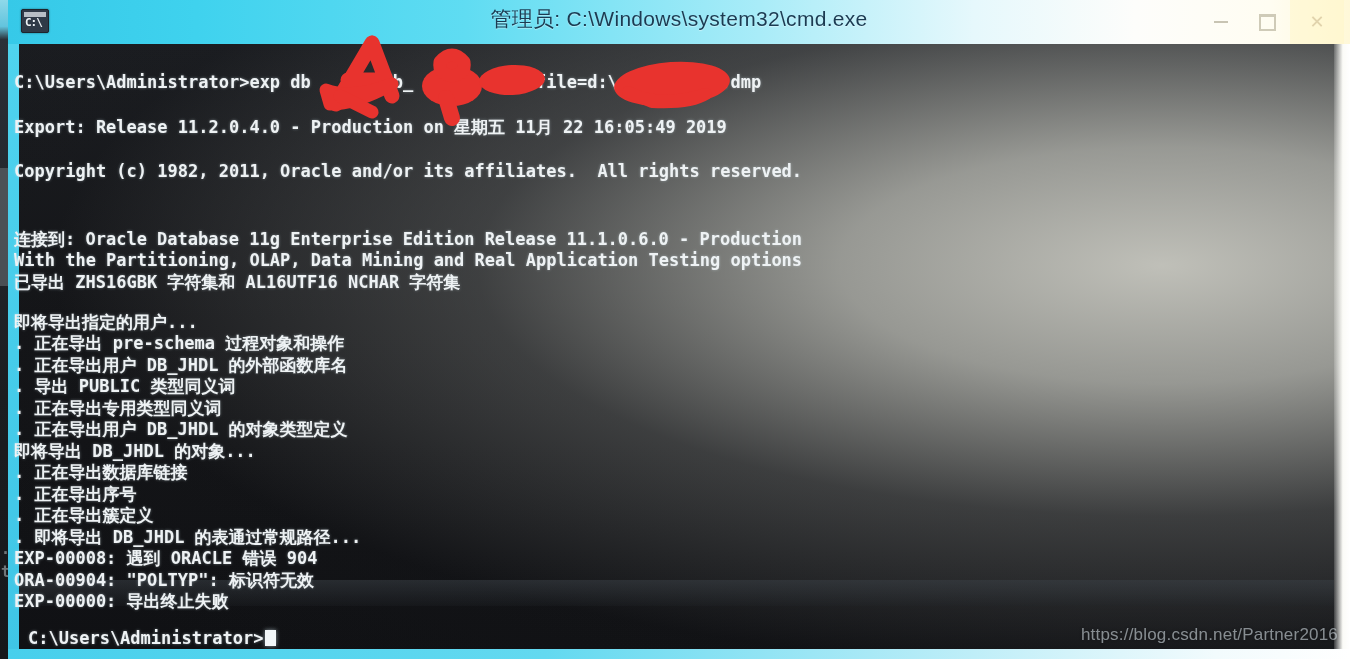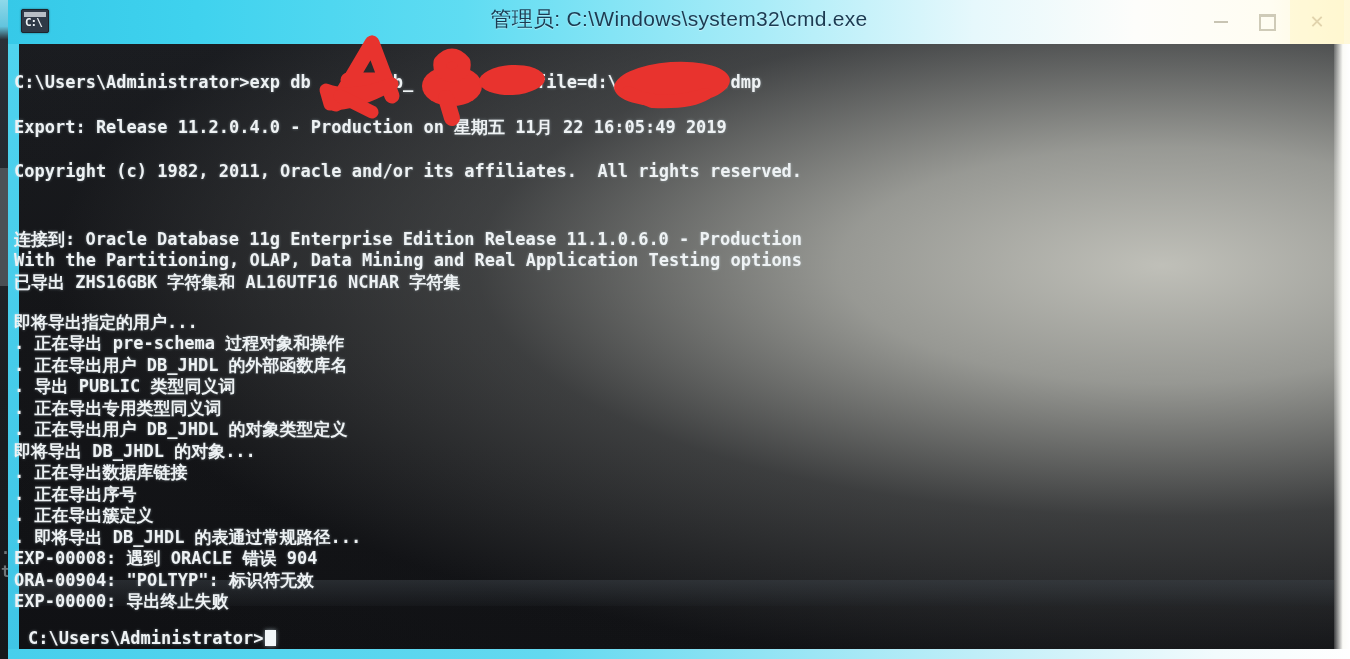--- a/index.html
+++ b/index.html
@@ -152,15 +152,16 @@
           <path d="M340 96 L372 112" stroke="#e8332e" stroke-width="13" fill="none"></path>
           <ellipse cx="452" cy="86" rx="30" ry="20" fill="#e8332e"></ellipse>
           <path d="M440 62 Q452 48 464 62 Q466 74 452 76 Q438 74 440 62 Z" stroke="#e8332e" stroke-width="13" fill="#e8332e"></path>
           <path d="M446 98 L452 118" stroke="#e8332e" stroke-width="16" fill="none"></path>
           <ellipse cx="512" cy="80" rx="33" ry="15" fill="#e8332e" transform="rotate(-3 512 80)"></ellipse>
           <ellipse cx="672" cy="84" rx="58" ry="22" fill="#e8332e" transform="rotate(-4 672 84)"></ellipse>
           <path d="M628 92 Q660 108 706 94 Q690 104 652 102 Z" stroke="#e8332e" stroke-width="12" fill="#e8332e"></path>
         </g>
     </svg>
 
+    <div class="watermark">https://blog.csdn.net/Partner2016</div>
 
   </div>
 </div>
 
 </body></html>

